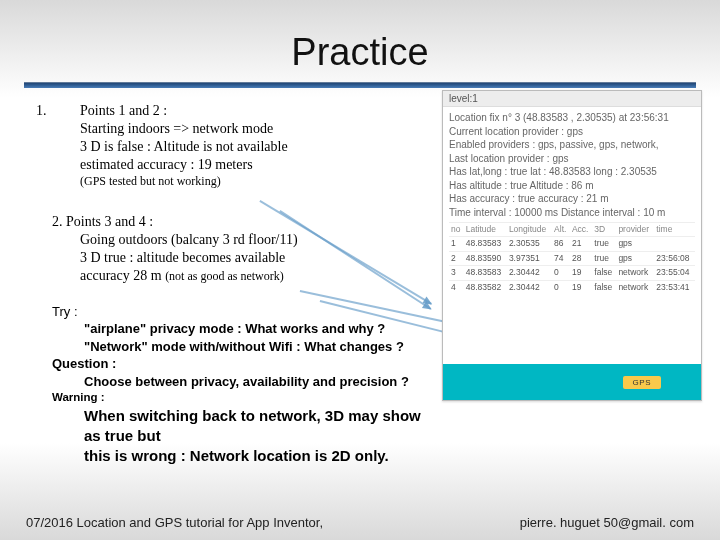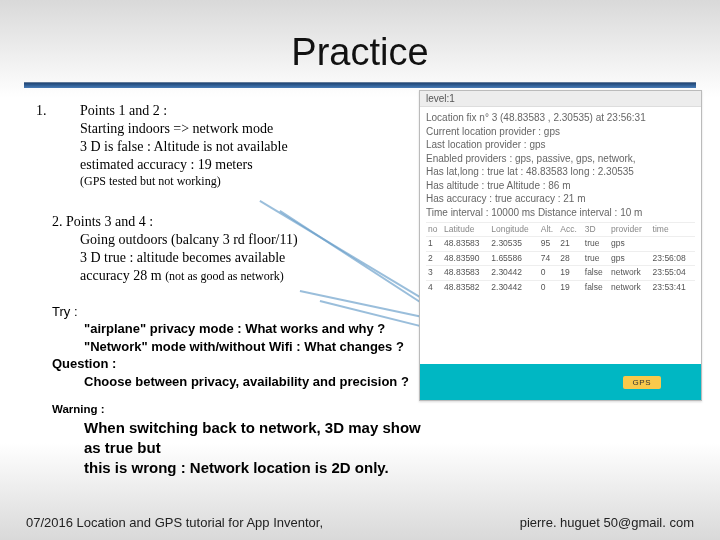--- a/index.html
+++ b/index.html
@@ -30,21 +30,21 @@
   .warn-sub { padding-left: 32px; font-weight: bold; font-size: 15px; }
   .footer {
     position: absolute; bottom: 10px; left: 0; right: 0;
     display: flex; justify-content: space-between;
     font-family: Arial, sans-serif; font-size: 13px; color: #222;
     padding: 0 26px;
     gap: 32px;
   }
   .phone {
     position: absolute; right: 18px; top: 90px;
-    width: 283px; background: #fff; border: 1px solid #bbb;
+    width: 260px; background: #fff; border: 1px solid #bbb;
     font-family: Arial, sans-serif; font-size: 10px; color: #666;
     box-shadow: 0 1px 2px rgba(0,0,0,0.15);
   }
   .phone-header {
     background: #ededed; padding: 2px 6px; font-size: 10px;
     border-bottom: 1px solid #ddd; color: #555;
   }
   .phone-body { padding: 4px 6px 2px; line-height: 1.35; }
   .phone-row { white-space: nowrap; overflow: hidden; }
   .phone-table { width: 100%; border-collapse: collapse; font-size: 8.5px; color: #555; margin-top: 3px; }
@@ -97,39 +97,39 @@
         <span>accuracy 28 m </span><span class="small">(not as good as network)</span>
       </div>
     </div>
 
     <div class="try-block">
       <div>Try  :</div>
       <div class="sub2 bold">"airplane" privacy mode : What works and why ?</div>
       <div class="sub2 bold">"Network" mode with/without Wifi : What changes ?</div>
       <div class="bold">Question :</div>
       <div class="sub2 bold">Choose between privacy, availability and precision ?</div>
-      <div class="bold vsmall" style="margin-top:12px">Warning :</div>
+      <div class="bold vsmall" style="margin-top:0">Warning :</div>
       <div class="warn-sub">When switching back to network, 3D may show as true but</div>
       <div class="warn-sub">this is wrong : Network location is 2D only.</div>
     </div>
   </div>
 </div>
 
 <div class="arrow a1"></div>
 <div class="arrow a2"></div>
 <div class="arrow a3"></div>
 <div class="arrow a4"></div>
 
 <div class="phone">
   <div class="phone-header">level:1</div>
   <div class="phone-body">
     <div class="phone-row">Location fix n° 3 (48.83583 , 2.30535) at 23:56:31</div>
     <div class="phone-row">Current location provider : gps</div>
+    <div class="phone-row">Enabled providers : gps, passive, gps, network,</div>
     <div class="phone-row">Last location provider        : gps</div>
-    <div class="phone-row">Enabled providers : gps, passive, gps, network,</div>
     <div class="phone-row">Has lat,long : true  lat : 48.83583 long : 2.30535</div>
     <div class="phone-row">Has altitude : true  Altitude : 86 m</div>
     <div class="phone-row">Has accuracy : true    accuracy : 21 m</div>
     <div class="phone-row">Time interval : 10000 ms  Distance interval : 10 m</div>
     <table class="phone-table">
       <thead>
           <tr id="ptHead">
             <th>no</th>
             <th>Latitude</th>
             <th>Longitude</th>
@@ -138,30 +138,30 @@
             <th>3D</th>
             <th>provider</th>
             <th>time</th>
           </tr>
         </thead>
       <tbody id="ptBody">
           <tr>
             <td>1</td>
             <td>48.83583</td>
             <td>2.30535</td>
-            <td>95</td>
+            <td>86</td>
             <td>21</td>
             <td>true</td>
             <td>gps</td>
             <td></td>
           </tr>
           <tr>
             <td>2</td>
             <td>48.83590</td>
-            <td>1.65586</td>
+            <td>3.97351</td>
             <td>74</td>
             <td>28</td>
             <td>true</td>
             <td>gps</td>
             <td>23:56:08</td>
           </tr>
           <tr>
             <td>3</td>
             <td>48.83583</td>
             <td>2.30442</td>

